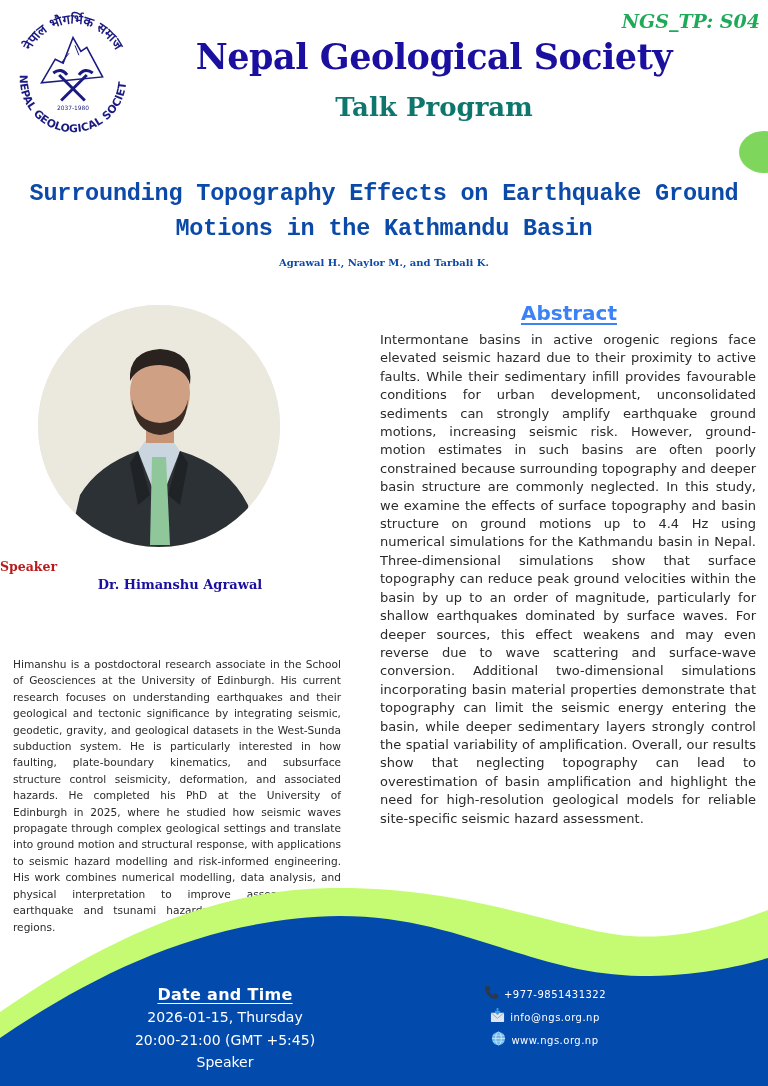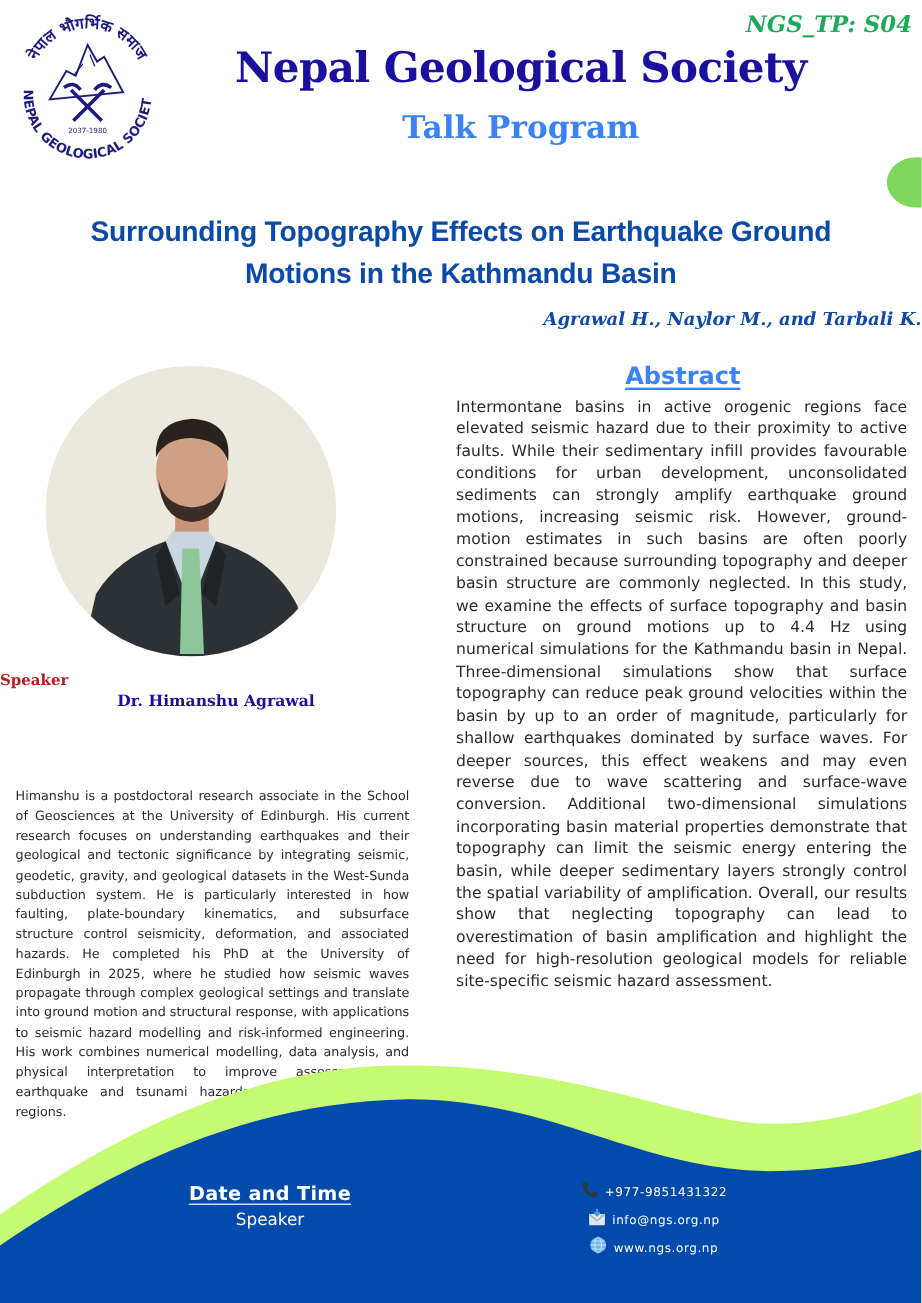--- a/index.html
+++ b/index.html
@@ -4,27 +4,27 @@
 <style>
   * { box-sizing: border-box; margin: 0; padding: 0; }
   html, body { width: 768px; height: 1086px; background: #ffffff; overflow: hidden; }
   body { position: relative; font-family: "DejaVu Sans", sans-serif; color: #222; }
 
   .logo { position: absolute; left: 4px; top: 2px; width: 138px; height: 138px; }
 
   .code { position: absolute; right: 8px; top: 10px; font-family: "DejaVu Serif", serif; font-style: italic; font-weight: bold; font-size: 19px; color: #1faa5a; }
 
   .org-title { position: absolute; left: 160px; right: 60px; top: 36px; text-align: center; font-family: "DejaVu Serif", serif; font-weight: bold; font-size: 35px; color: #1a0f9e; letter-spacing: -0.5px; }
-  .org-sub { position: absolute; left: 160px; right: 60px; top: 92px; text-align: center; font-family: "DejaVu Serif", serif; font-weight: bold; font-size: 26px; color: #3b82f6; }
+  .org-sub { position: absolute; left: 160px; right: 60px; top: 92px; text-align: center; font-family: "DejaVu Serif", serif; font-weight: bold; font-size: 26px; color: #0f766e; }
 
   .divider { position: absolute; left: 0; top: 150px; width: 748px; height: 5px; }
   .green-dot { position: absolute; left: 739px; top: 131px; width: 50px; height: 42px; border-radius: 50%; background: #7fd65c; }
 
-  .talk-title { position: absolute; left: 0; right: 0; top: 176px; text-align: center; font-family: Liberation Sans, sans-serif; font-weight: bold; font-size: 23.5px; line-height: 35px; color: #0b4aa8; letter-spacing: -0.2px; }
-  .authors { position: absolute; left: 0; right: 0; top: 257px; text-align: right; font-family: "DejaVu Serif", serif; font-weight: bold; font-size: 15px; color: #0b4aa8; font-style: italic; }
+  .talk-title { position: absolute; left: 0; right: 0; top: 176px; text-align: center; font-family: Liberation Mono, monospace; font-weight: bold; font-size: 23.5px; line-height: 35px; color: #0b4aa8; letter-spacing: -0.2px; }
+  .authors { position: absolute; left: 0; right: 0; top: 257px; text-align: center; font-family: "DejaVu Serif", serif; font-weight: bold; font-size: 10px; color: #0b4aa8; }
 
   .photo { position: absolute; left: 38px; top: 305px; width: 242px; height: 242px; border-radius: 50%; overflow: hidden; background: #ebe7dd; }
 
   .speaker-label { position: absolute; left: 0; width: 360px; top: 559px; font-family: "DejaVu Serif", serif; font-weight: bold; font-size: 12.5px; color: #b91c1c; }
   .speaker-name { position: absolute; left: 0; width: 360px; top: 577px; text-align: center; font-family: "DejaVu Serif", serif; font-weight: bold; font-size: 13px; color: #1a0f9e; }
 
   .bio { position: absolute; left: 13px; width: 328px; top: 630px; font-size: 10.6px; line-height: 16.4px; text-align: justify; color: #2a2a2a; margin-top: 26px; }
 
   .abstract-title { position: absolute; left: 370px; width: 398px; top: 301px; text-align: center; font-weight: bold; font-size: 20px; color: #3b82f6; text-decoration: underline; text-decoration-thickness: 2px; text-underline-offset: 3px; }
   .abstract-body { position: absolute; left: 380px; width: 376px; top: 331px; font-size: 13px; line-height: 18.4px; text-align: justify; color: #2a2a2a; }
@@ -119,20 +119,22 @@
 <div class="abstract-title">Abstract</div>
 <div class="abstract-body">Intermontane basins in active orogenic regions face elevated seismic hazard due to their proximity to active faults. While their sedimentary infill provides favourable conditions for urban development, unconsolidated sediments can strongly amplify earthquake ground motions, increasing seismic risk. However, ground-motion estimates in such basins are often poorly constrained because surrounding topography and deeper basin structure are commonly neglected. In this study, we examine the effects of surface topography and basin structure on ground motions up to 4.4 Hz using numerical simulations for the Kathmandu basin in Nepal. Three-dimensional simulations show that surface topography can reduce peak ground velocities within the basin by up to an order of magnitude, particularly for shallow earthquakes dominated by surface waves. For deeper sources, this effect weakens and may even reverse due to wave scattering and surface-wave conversion. Additional two-dimensional simulations incorporating basin material properties demonstrate that topography can limit the seismic energy entering the basin, while deeper sedimentary layers strongly control the spatial variability of amplification. Overall, our results show that neglecting topography can lead to overestimation of basin amplification and highlight the need for high-resolution geological models for reliable site-specific seismic hazard assessment.</div>
 
 <svg class="wave" viewBox="0 0 768 206" preserveAspectRatio="none">
   <path d="M0 132 C90 70 200 10 330 8 C470 6 560 50 630 56 C690 60 740 40 768 30 L768 206 L0 206 Z" fill="#c4fb72"></path>
   <path d="M0 158 C100 90 210 38 340 36 C460 36 530 94 640 96 C700 96 740 86 768 78 L768 206 L0 206 Z" fill="#034aad"></path>
 </svg>
 
 <div class="footer-col dt-col">
   <div class="foot-head">Date and Time</div>
+  <div class="foot-line">2026-01-15, Thursday</div>
+  <div class="foot-line">20:00-21:00 (GMT +5:45)</div>
   <div class="foot-line">Speaker</div>
 </div>
 
 <div class="footer-col ct-col">
   <div class="foot-line">
     <svg class="icon" viewBox="0 0 16 16">
       <path d="M3 1 L6 1 L7 5 L5 6.5 Q6.5 9.5 9.5 11 L11 9 L15 10 L15 13 Q14 15 12 15 Q2 13 1 3 Q1 1 3 1 Z" fill="#2b3a4a"></path>
     </svg><span>+977-9851431322</span>
   </div>
   <div class="foot-line">

